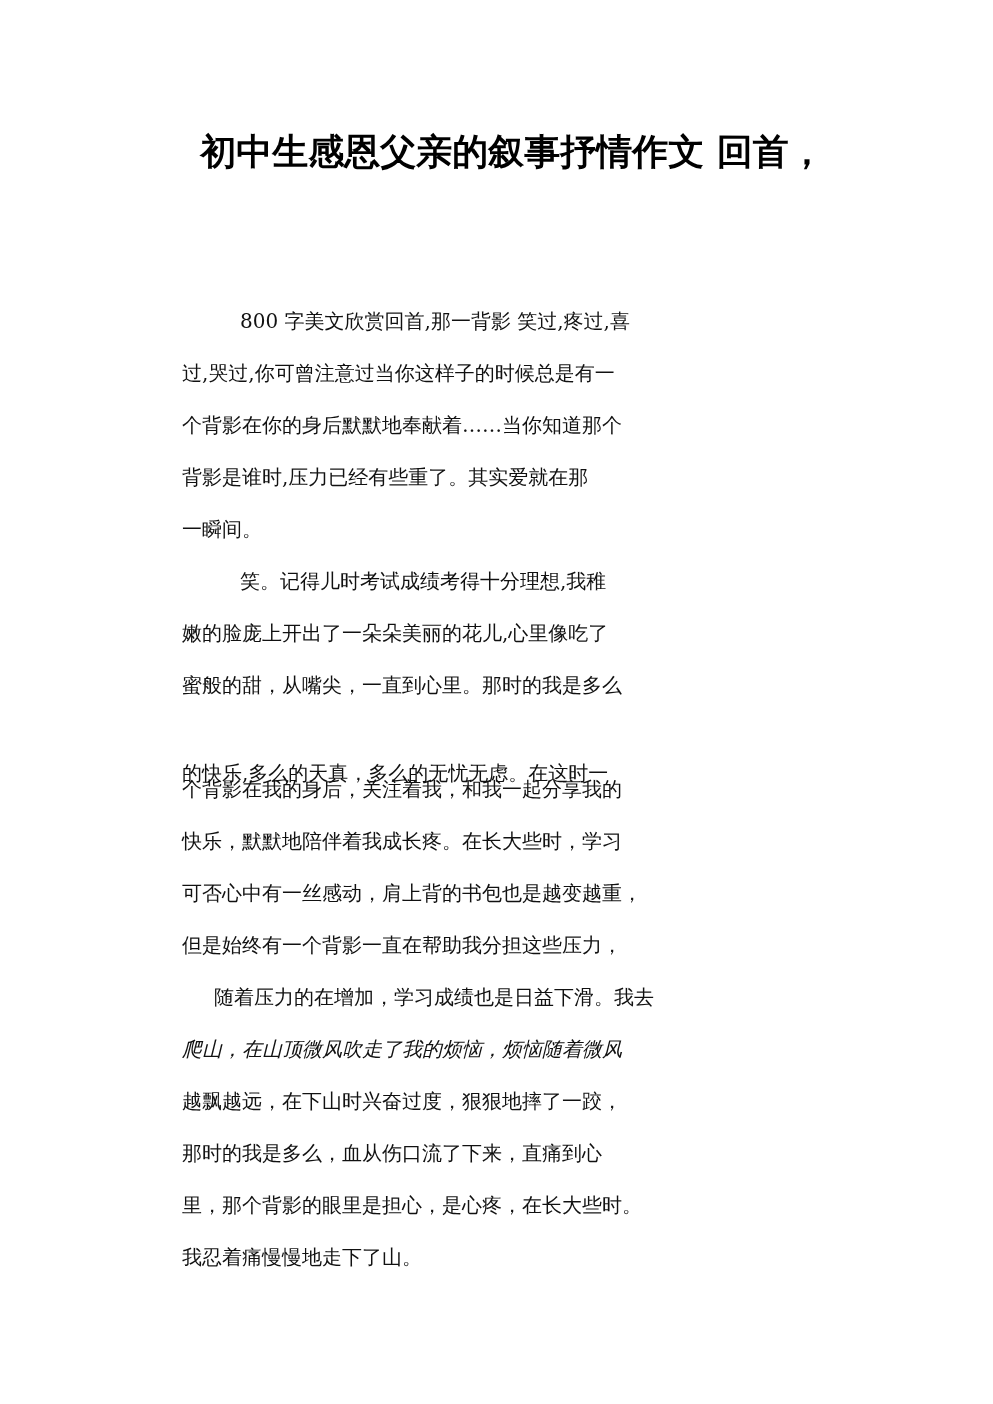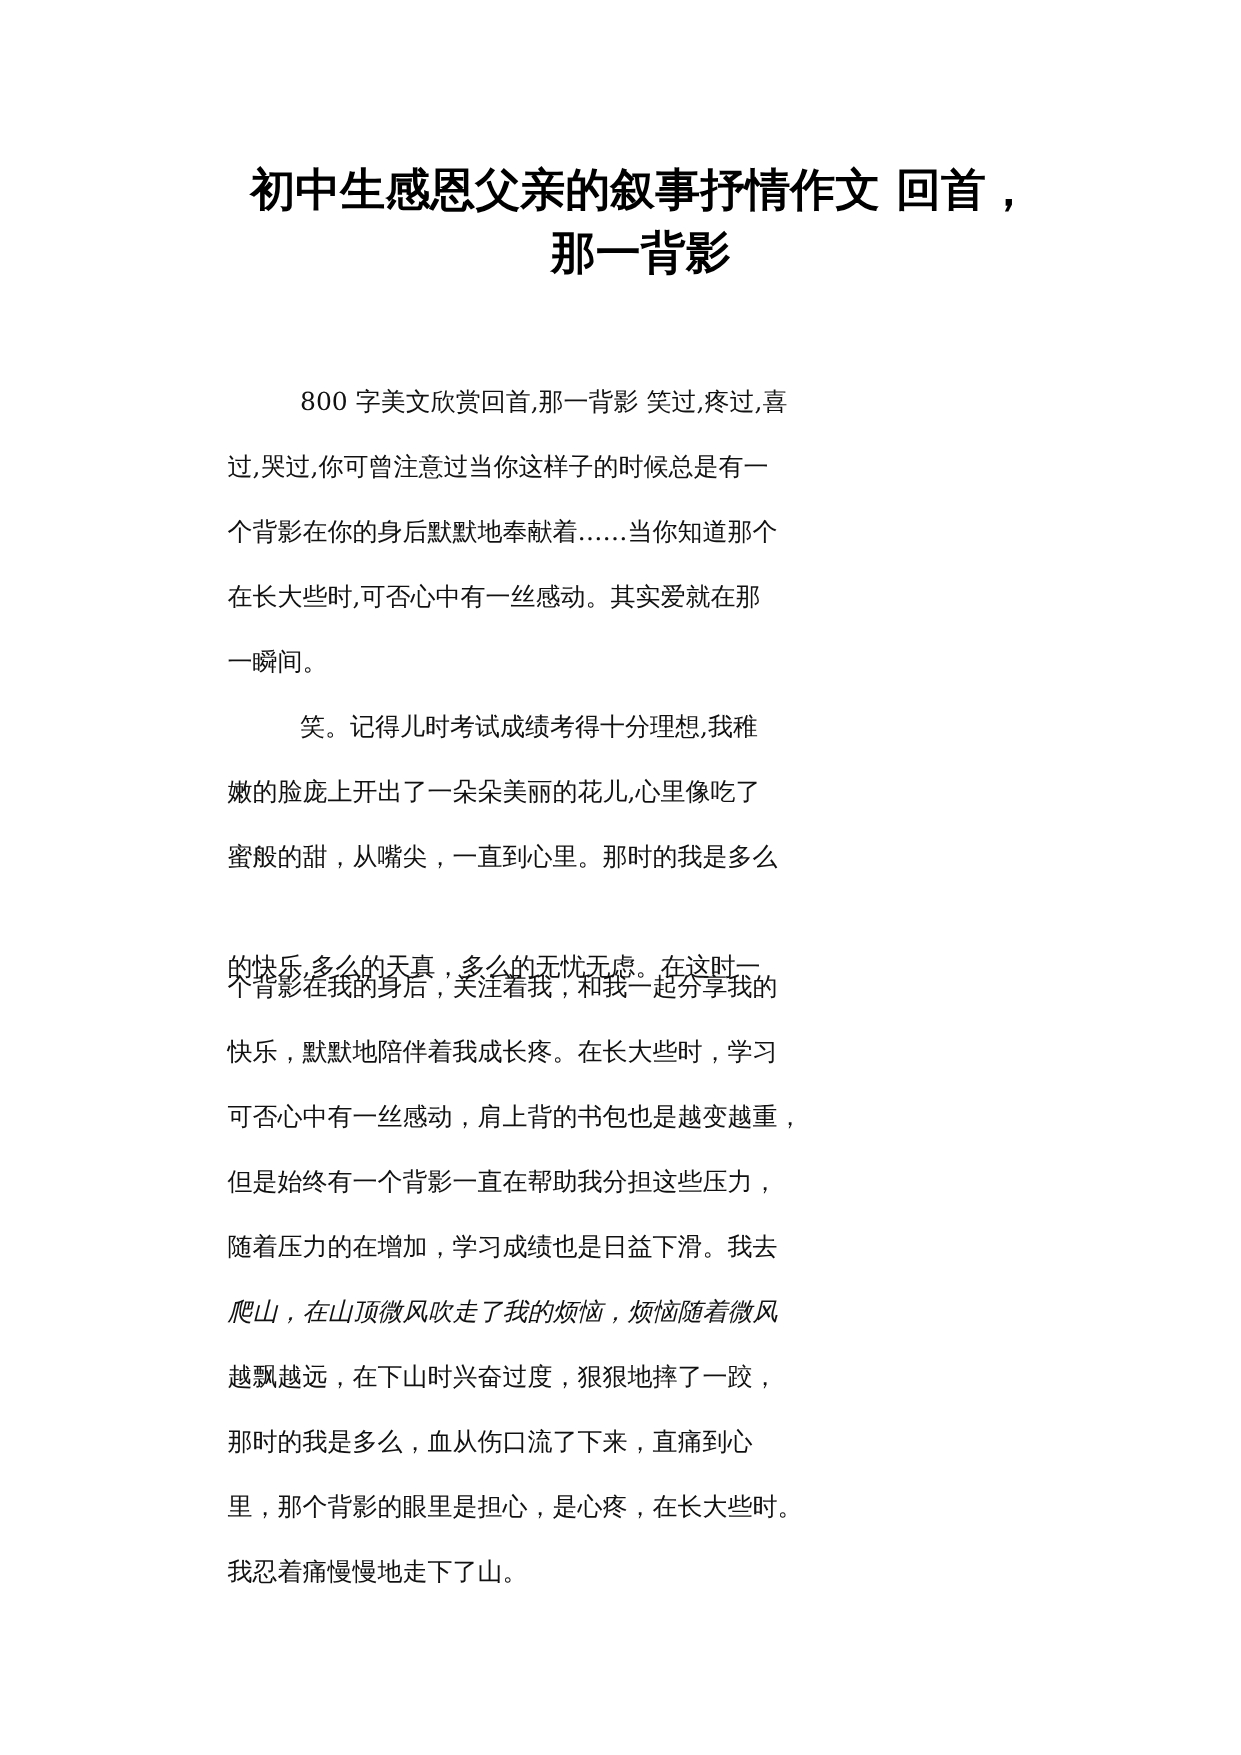--- a/index.html
+++ b/index.html
@@ -15,40 +15,39 @@
       font-family: "DejaVu Serif", serif;
       font-size: 20px; color: #111; white-space: nowrap; line-height: 34px;
     }
   </style>
 </head>
 <body>
 
 <div class="page">
 
   <div class="title" style="top:128px;">初中生感恩父亲的叙事抒情作文 回首，</div>
-  <div class="title" style="top:178px;">那一背影</div>
 
   <div>
     <div class="line" style="top:304px; left:224px;">800 字美文欣赏回首,那一背影  笑过,疼过,喜</div>
     <div class="line" style="top:356px;">过,哭过,你可曾注意过当你这样子的时候总是有一</div>
     <div class="line" style="top:408px;">个背影在你的身后默默地奉献着……当你知道那个</div>
-    <div class="line" style="top:460px;">在长大些时,可否心中有一丝感动。其实爱就在那</div>
+    <div class="line" style="top:460px;">背影是谁时,压力已经有些重了。其实爱就在那</div>
     <div class="line" style="top:512px;">一瞬间。</div>
   </div>
 
   <div>
     <div class="line" style="top:564px; left:224px;">笑。记得儿时考试成绩考得十分理想,我稚</div>
     <div class="line" style="top:616px;">嫩的脸庞上开出了一朵朵美丽的花儿,心里像吃了</div>
     <div class="line" style="top:668px;">蜜般的甜，从嘴尖，一直到心里。那时的我是多么</div>
     <div class="line" style="top:720px;margin-top:36px;">的快乐,多么的天真，多么的无忧无虑。在这时一</div>
     <div class="line" style="top:772px;text-align:right;">个背影在我的身后，关注着我，和我一起分享我的</div>
     <div class="line" style="top:824px;">快乐，默默地陪伴着我成长疼。在长大些时，学习</div>
     <div class="line" style="top:876px;">可否心中有一丝感动，肩上背的书包也是越变越重，</div>
     <div class="line" style="top:928px;">但是始终有一个背影一直在帮助我分担这些压力，</div>
-    <div class="line" style="top:980px;">随着压力的在增加，学习成绩也是日益下滑。我去</div>
+    <div class="line" style="top:980px;margin-left:32px;">随着压力的在增加，学习成绩也是日益下滑。我去</div>
     <div class="line" style="top:1032px;font-style:italic;">爬山，在山顶微风吹走了我的烦恼，烦恼随着微风</div>
     <div class="line" style="top:1084px;">越飘越远，在下山时兴奋过度，狠狠地摔了一跤，</div>
     <div class="line" style="top:1136px;">那时的我是多么，血从伤口流了下来，直痛到心</div>
     <div class="line" style="top:1188px;">里，那个背影的眼里是担心，是心疼，在长大些时。</div>
     <div class="line" style="top:1240px;">我忍着痛慢慢地走下了山。</div>
   </div>
 
 </div>
 
 </body></html>

